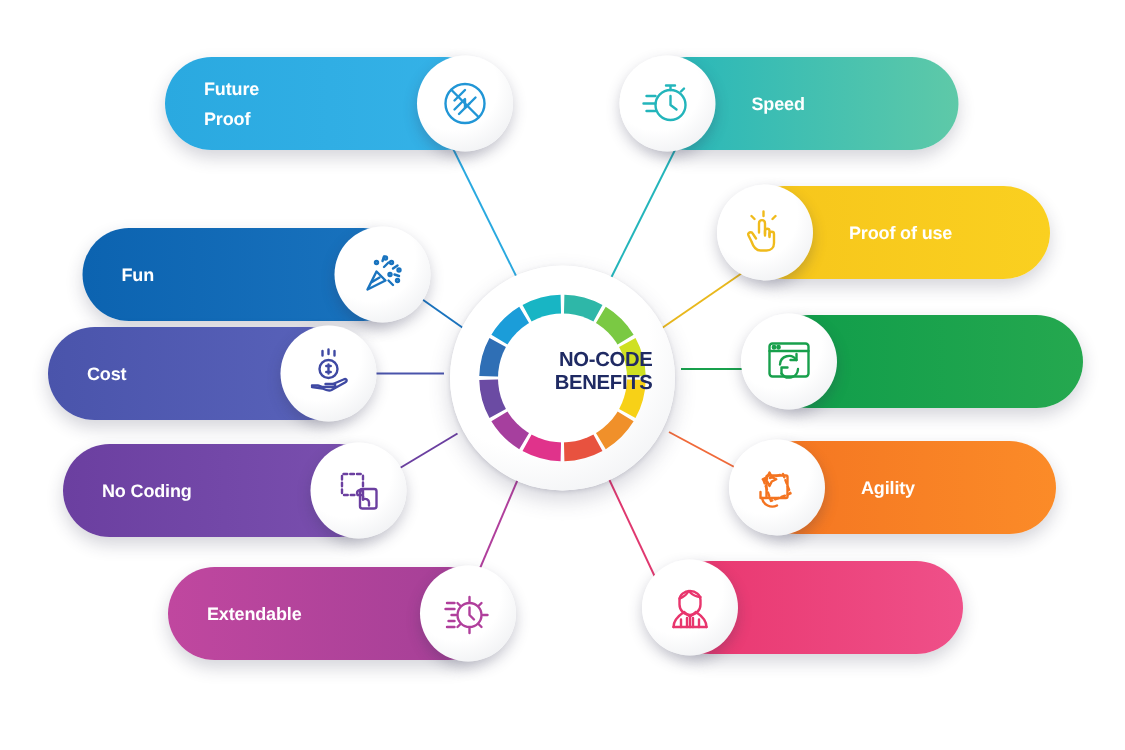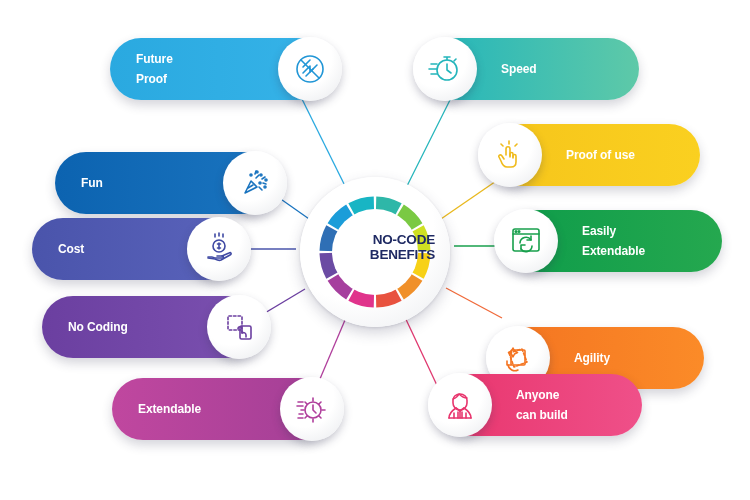--- a/index.html
+++ b/index.html
@@ -213,50 +213,46 @@
         <div class="badge">
           <svg width="40" height="40" viewBox="0 0 40 40" fill="none" stroke="#f0bb1c" stroke-width="1.6" stroke-linecap="round" stroke-linejoin="round">
             <path d="M16 20 v-6 c0 -3 4 -3 4 0 v7"></path>
            <path d="M20 22 v-3 c0 -2 3 -2 3 0 v3"></path>
            <path d="M23 23 v-2 c0 -2 3 -2 3 0 v6 c0 3 -2 5 -5 5 h-4 c-3 0 -5 -3 -6 -6 l-2 -4 c-1 -2 2 -3 3 -1 l2 3"></path>
            <path d="M19 9 v-3 M13 11 l-2 -2 M25 11 l2 -2"></path>
           </svg>
         </div>
       </div>
       <div class="pill left-icon" style="left: 508px; top: 210px; width: 214px; background: linear-gradient(90deg, rgb(14, 156, 74) 0%, rgb(37, 168, 79) 100%);">
-        <div class="pill-text">Easily
-Extendable</div>
         <div class="badge">
           <svg width="40" height="40" viewBox="0 0 40 40" fill="none" stroke="#18a04c" stroke-width="1.6" stroke-linecap="round" stroke-linejoin="round">
             <rect x="7" y="8" width="26" height="22" rx="2"></rect>
            <path d="M7 13 h26"></path>
            <circle cx="10" cy="10.5" r="0.8"></circle>
             <circle cx="13" cy="10.5" r="0.8"></circle>
            <path d="M14 22 a6 6 0 0 1 11 -3"></path>
            <path d="M26 25 a6 6 0 0 1 -11 3"></path>
            <path d="M25 15 v4 h-4"></path>
             <path d="M15 28 v-4 h4"></path>
           </svg>
         </div>
       </div>
-      <div class="pill left-icon" style="left: 500px; top: 294px; width: 204px; background: linear-gradient(90deg, rgb(244, 116, 33) 0%, rgb(251, 139, 40) 100%); margin-top: 33px;">
+      <div class="pill left-icon" style="left: 500px; top: 294px; width: 204px; background: linear-gradient(90deg, rgb(244, 116, 33) 0%, rgb(251, 139, 40) 100%);">
         <div class="pill-text">Agility</div>
         <div class="badge">
           <svg width="40" height="40" viewBox="0 0 40 40" fill="none" stroke="#f47421" stroke-width="1.6" stroke-linecap="round" stroke-linejoin="round">
             <rect x="13" y="12" width="14" height="15" rx="1"></rect>
            <path d="M11 15 l13 -4 l5 13 l-13 5 z" stroke-dasharray="2.5 2"></path>
            <path d="M15 10 l1.5 3 l3 1.5 l-3 1.5 l-1.5 3 l-1.5 -3 l-3 -1.5 l3 -1.5 z"></path>
            <path d="M10 27 a7 7 0 0 0 10 5"></path>
            <path d="M9 23 v4 h4"></path>
           </svg>
         </div>
       </div>
       <div class="pill left-icon" style="left: 442px; top: 374px; width: 200px; background: linear-gradient(90deg, rgb(232, 53, 109) 0%, rgb(239, 80, 137) 100%);">
-        <div class="pill-text">Anyone
-can build</div>
         <div class="badge">
           <svg width="40" height="40" viewBox="0 0 40 40" fill="none" stroke="#e8356d" stroke-width="1.6" stroke-linecap="round" stroke-linejoin="round">
             <path d="M13 15 a7 6 0 0 1 14 0 v3 a7 7 0 0 1 -14 0 z"></path>
            <path d="M13 14 c3 -1 5 -3 6 -5 c2 2 5 4 8 4"></path>
            <path d="M16 23 l4 3 l4 -3"></path>
            <path d="M9 33 c0 -5 4 -8 7 -10 M31 33 c0 -5 -4 -8 -7 -10"></path>
            <path d="M9 33 h22"></path>
            <path d="M14 33 v-5 M18 33 v-6 M22 33 v-6 M26 33 v-5"></path>
            <path d="M20 26 v7"></path>
           </svg>

